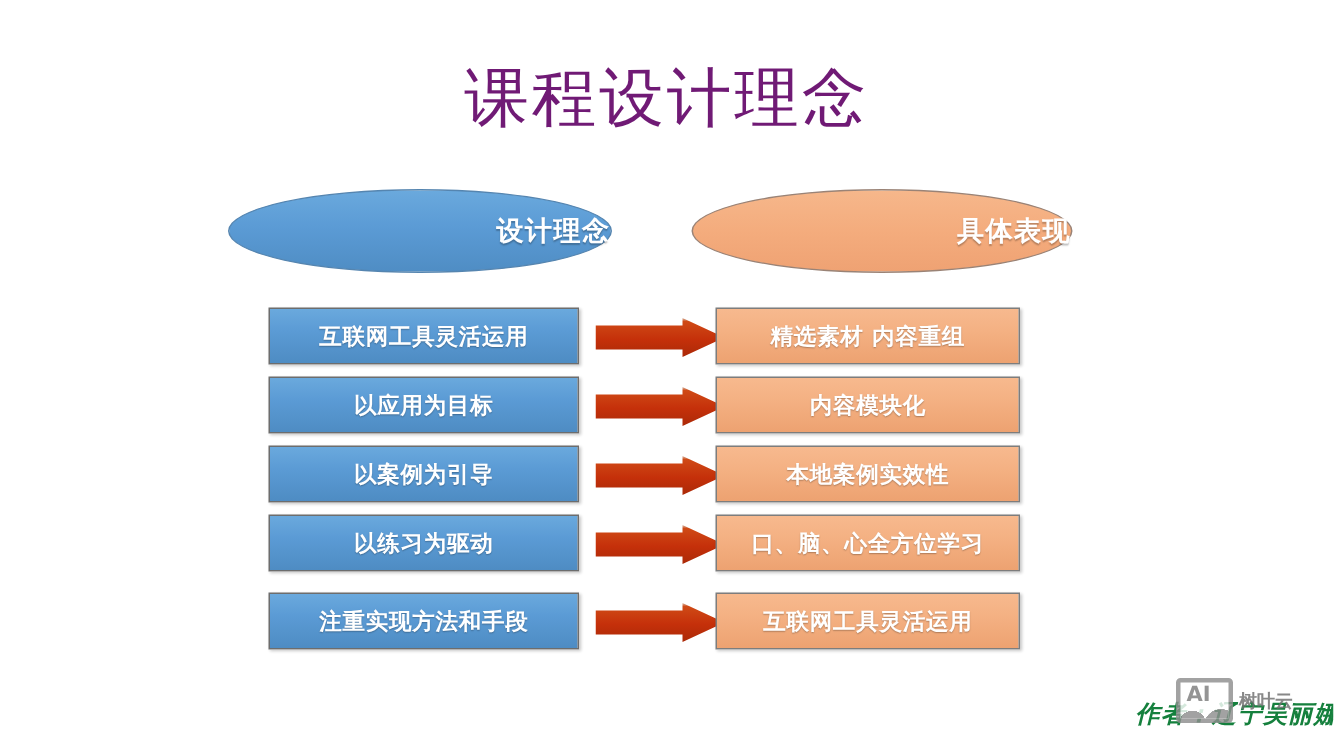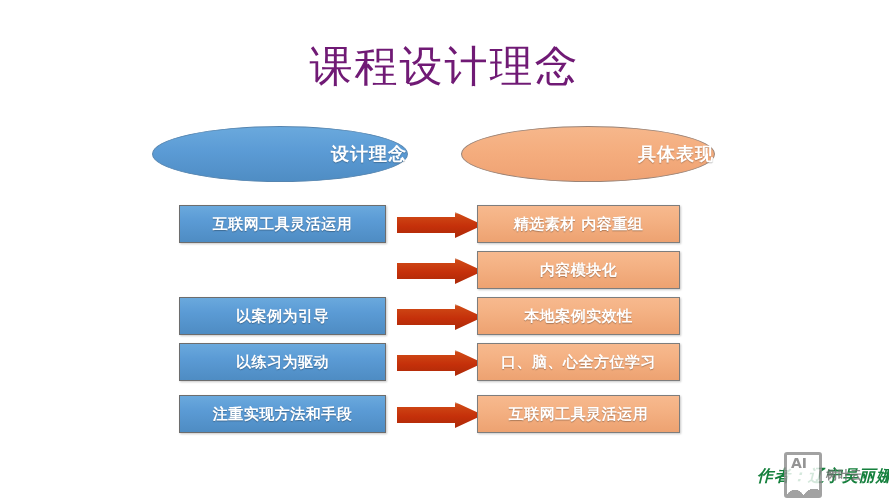--- a/index.html
+++ b/index.html
@@ -128,21 +128,21 @@
     left: 784px;
     top: 452px;
     display: flex;
     align-items: center;
     gap: 4px;
     opacity: 0.82;
   }
   .wm-logo {
     position: relative;
     width: 38px;
-    height: 46px;
+    height: 30px;
     border: 3px solid #8e8e8e;
     border-radius: 3px;
     background: #ffffff;
     overflow: hidden;
     box-sizing: border-box;
   }
   .wm-logo .wm-ai {
     position: absolute;
     left: 4px;
     top: 1px;
@@ -202,20 +202,23 @@
         </defs>
         <polygon points="0,5 58,5 58,0 86,13 58,26 58,21 0,21" fill="url(#agrad1)"></polygon>
       </svg>
     </div>
     <div class="bar bar-right">
       <span>精选素材 内容重组</span>
     </div>
   </div>
 
   <div class="row" style="top:251px;">
+    <div class="bar bar-left">
+      <span>以应用为目标</span>
+    </div>
     <div class="arrow">
       <svg width="86" height="26" viewBox="0 0 86 26" xmlns="http://www.w3.org/2000/svg">
         <defs>
           <linearGradient id="agrad2" x1="0" y1="0" x2="0" y2="1">
             <stop offset="0%" stop-color="#d8bfae"></stop>
             <stop offset="9%" stop-color="#cf4a16"></stop>
             <stop offset="55%" stop-color="#c5300a"></stop>
             <stop offset="100%" stop-color="#ab2a08"></stop>
           </linearGradient>
         </defs>

